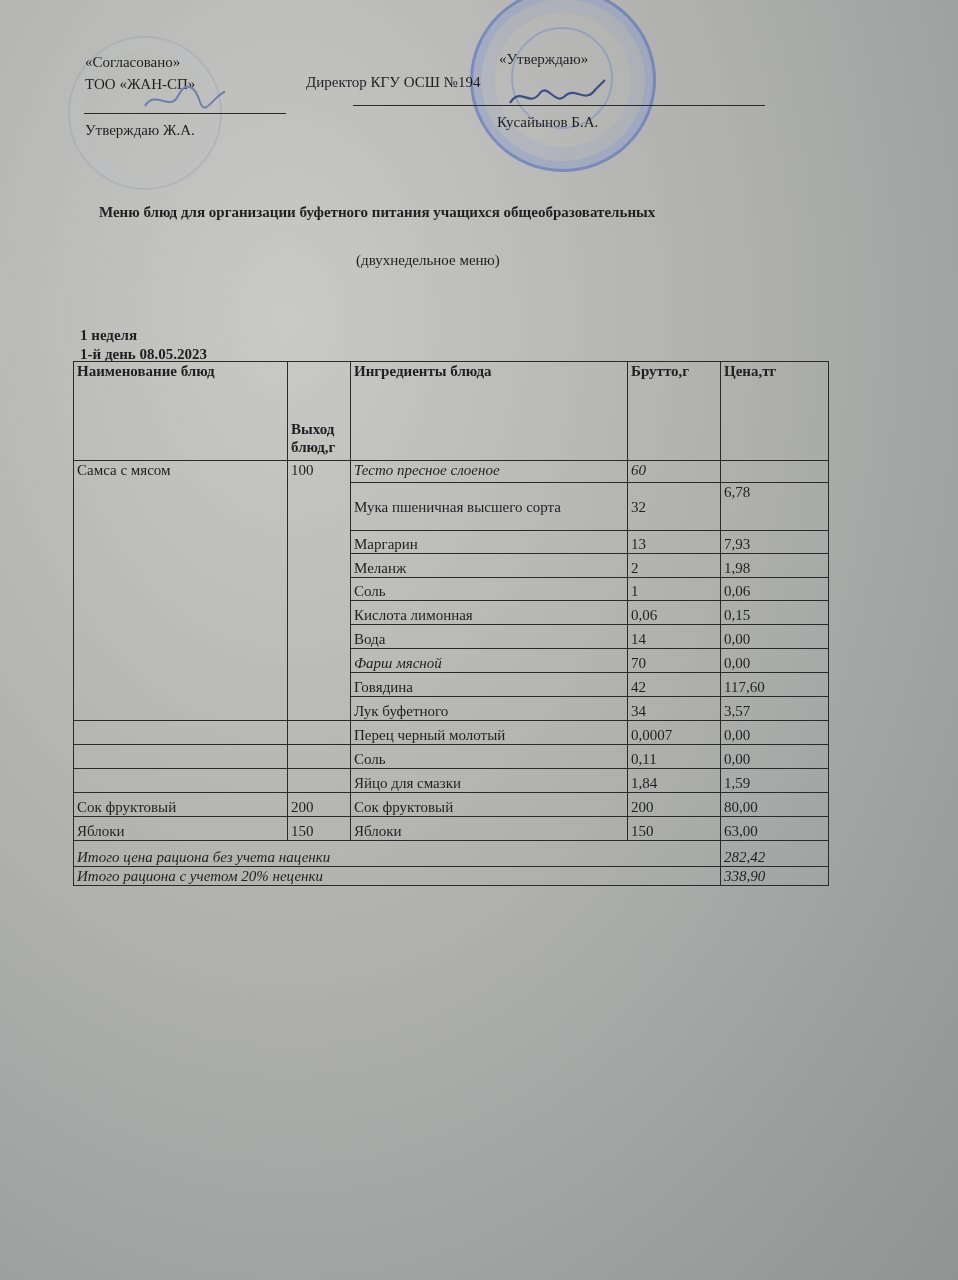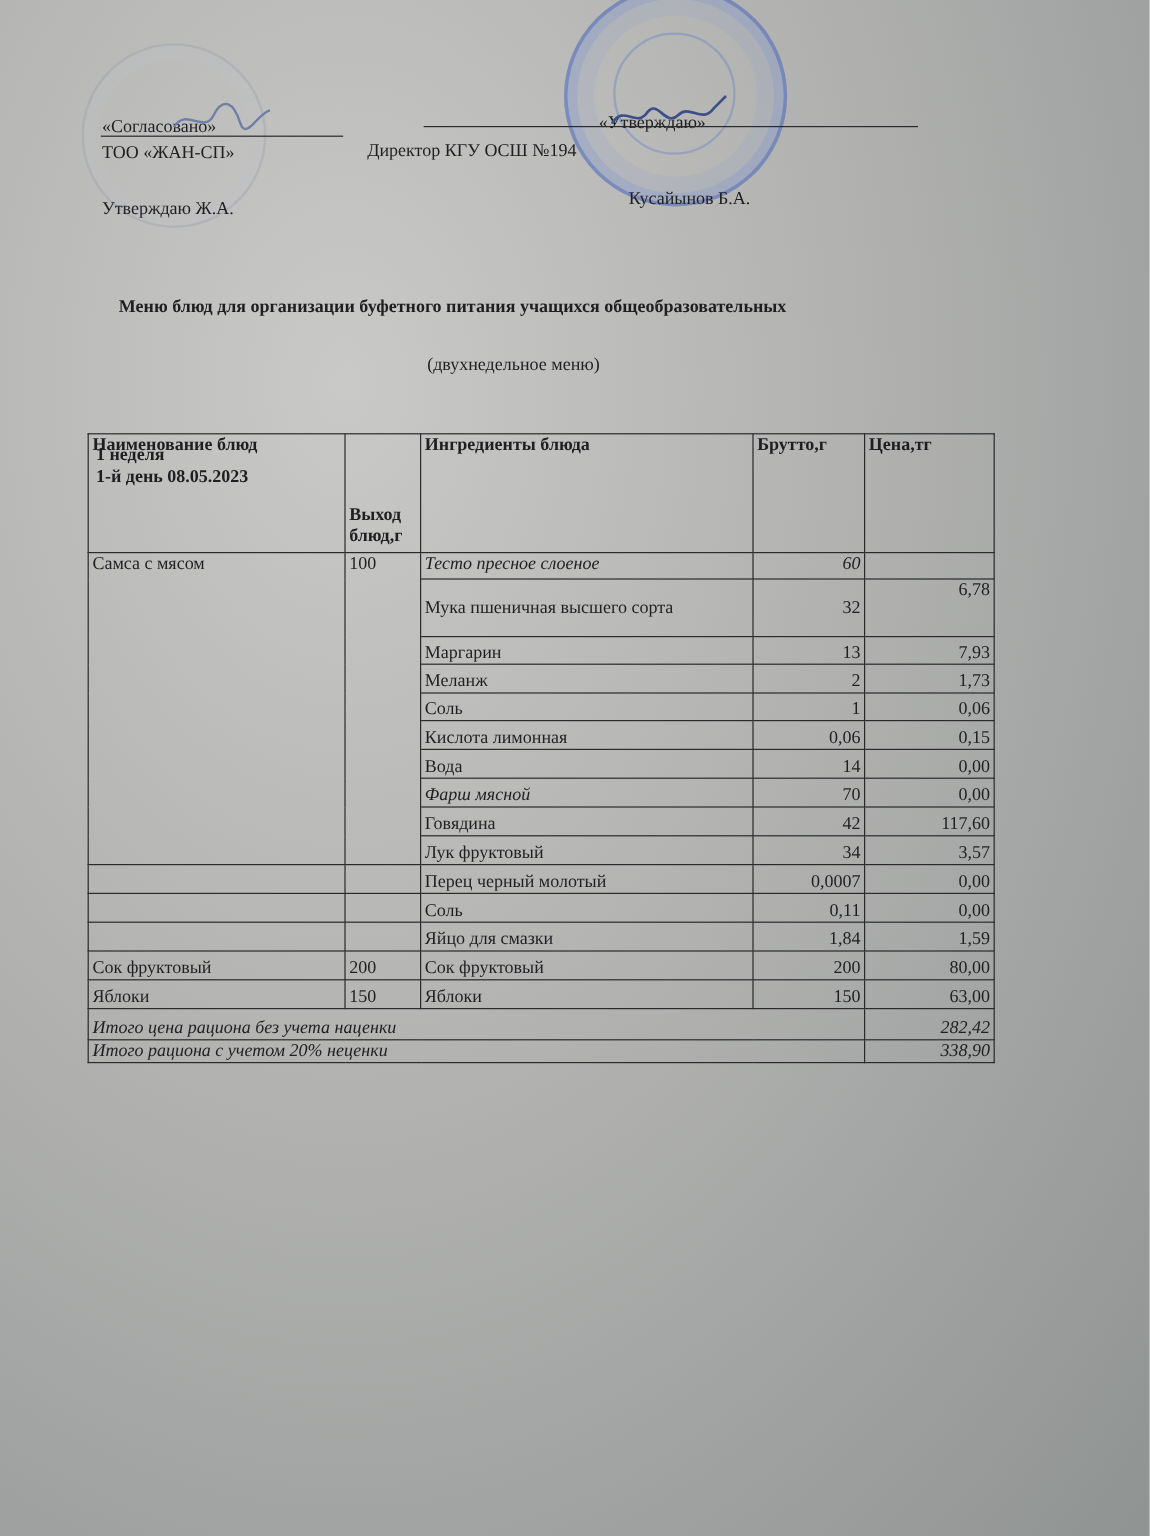--- a/index.html
+++ b/index.html
@@ -3,21 +3,21 @@
 <meta charset="utf-8">
 <style>
   html, body { margin: 0; padding: 0; }
   body {
     width: 958px; height: 1280px; position: relative; overflow: hidden;
     background: radial-gradient(ellipse at 30% 25%, #c9c9c7 0%, #b4b5b3 40%, #9fa1a0 75%, #8f9392 100%);
     font-family: "Liberation Serif", serif;
     color: #1f1f22;
   }
   .abs { position: absolute; }
-  .txt { font-size: 15px; line-height: 18px; white-space: nowrap; margin-top: 44px; }
+  .txt { font-size: 15px; line-height: 18px; white-space: nowrap; }
   .bold { font-weight: bold; }
 
   
   .stamp-round {
     position: absolute; border-radius: 50%;
   }
   #stamp-right {
     left: 470px; top: -12px; width: 180px; height: 178px;
     border: 3px solid rgba(70,100,190,0.55);
     box-shadow: inset 0 0 0 8px rgba(120,145,210,0.25), inset 0 0 0 22px rgba(120,145,210,0.12);
@@ -36,21 +36,21 @@
   
   #menu-table {
     position: absolute; left: 73px; top: 361px; border-collapse: collapse;
     table-layout: fixed; font-size: 15px;
   }
   #menu-table td, #menu-table th {
     border: 1.5px solid #2a2a2c; padding: 0 3px; vertical-align: top;
     font-weight: normal; line-height: 18px;
   }
   #menu-table th { font-weight: bold; text-align: left; }
-  .num { text-align: right; }
+  .num { text-align: left; }
   .it { font-style: italic; }
   .right { text-align: right; }
   .total td { font-weight: bold; font-style: italic; }
 </style>
 </head>
 <body>
 
 <div id="stamp-left" class="stamp-round"></div>
 <div id="stamp-right" class="stamp-round">
     <div class="inner"></div>
@@ -63,21 +63,21 @@
 </svg>
 <div class="sig-line" style="left:84px; top:113px; width:202px;"></div>
 <div class="abs txt" style="left:85px; top:121px;">Утверждаю Ж.А.</div>
 
 <div class="abs txt" style="left:499px; top:50px;">«Утверждаю»</div>
 <div class="abs txt" style="left:306px; top:73px;">Директор КГУ ОСШ №194</div>
 <svg class="abs" style="left:500px; top:78px;" width="110" height="40">
   <path d="M10 25 C20 8, 30 30, 40 15 C48 5, 55 28, 65 18 C75 8, 85 26, 95 12 L105 2" stroke="#3c4f86" stroke-width="2.2" fill="none"></path>
 </svg>
 <div class="sig-line" style="left:353px; top:105px; width:412px;"></div>
-<div class="abs txt" style="left:524px; top:113px;text-align:right;">Кусайынов Б.А.</div>
+<div class="abs txt" style="left:497px; top:113px;text-align:right;">Кусайынов Б.А.</div>
 
 <div class="abs txt bold" style="left:99px; top:203px;">Меню блюд для организации буфетного питания учащихся общеобразовательных</div>
 <div class="abs txt" style="left:356px; top:251px;">(двухнедельное меню)</div>
 
 <div class="abs txt bold" style="left:80px; top:326px;">1 неделя</div>
 <div class="abs txt bold" style="left:80px; top:345px;">1-й день 08.05.2023</div>
 
 <table id="menu-table">
   <colgroup>
     <col style="width:214px">
@@ -107,21 +107,21 @@
     <td class="num">6,78</td>
   </tr>
   <tr style="height:23px">
     <td style="vertical-align:bottom">Маргарин</td>
     <td class="num" style="vertical-align:bottom">13</td>
     <td class="num" style="vertical-align:bottom">7,93</td>
   </tr>
   <tr style="height:24px">
     <td style="vertical-align:bottom">Меланж</td>
     <td class="num" style="vertical-align:bottom">2</td>
-    <td class="num" style="vertical-align:bottom">1,73</td>
+    <td class="num" style="vertical-align:bottom">1,98</td>
   </tr>
   <tr style="height:23px">
     <td style="vertical-align:bottom">Соль</td>
     <td class="num" style="vertical-align:bottom">1</td>
     <td class="num" style="vertical-align:bottom">0,06</td>
   </tr>
   <tr style="height:24px">
     <td style="vertical-align:bottom">Кислота лимонная</td>
     <td class="num" style="vertical-align:bottom">0,06</td>
     <td class="num" style="vertical-align:bottom">0,15</td>
@@ -135,21 +135,21 @@
     <td class="it" style="vertical-align:bottom">Фарш мясной</td>
     <td class="num" style="vertical-align:bottom">70</td>
     <td class="num" style="vertical-align:bottom">0,00</td>
   </tr>
   <tr style="height:24px">
     <td style="vertical-align:bottom">Говядина</td>
     <td class="num" style="vertical-align:bottom">42</td>
     <td class="num" style="vertical-align:bottom">117,60</td>
   </tr>
   <tr style="height:24px">
-    <td style="vertical-align:bottom">Лук фруктовый</td>
+    <td style="vertical-align:bottom">Лук буфетного</td>
     <td class="num" style="vertical-align:bottom">34</td>
     <td class="num" style="vertical-align:bottom">3,57</td>
   </tr>
   <tr style="height:24px">
     <td></td>
     <td></td>
     <td style="vertical-align:bottom">Перец черный молотый</td>
     <td class="num" style="vertical-align:bottom">0,0007</td>
     <td class="num" style="vertical-align:bottom">0,00</td>
   </tr>

